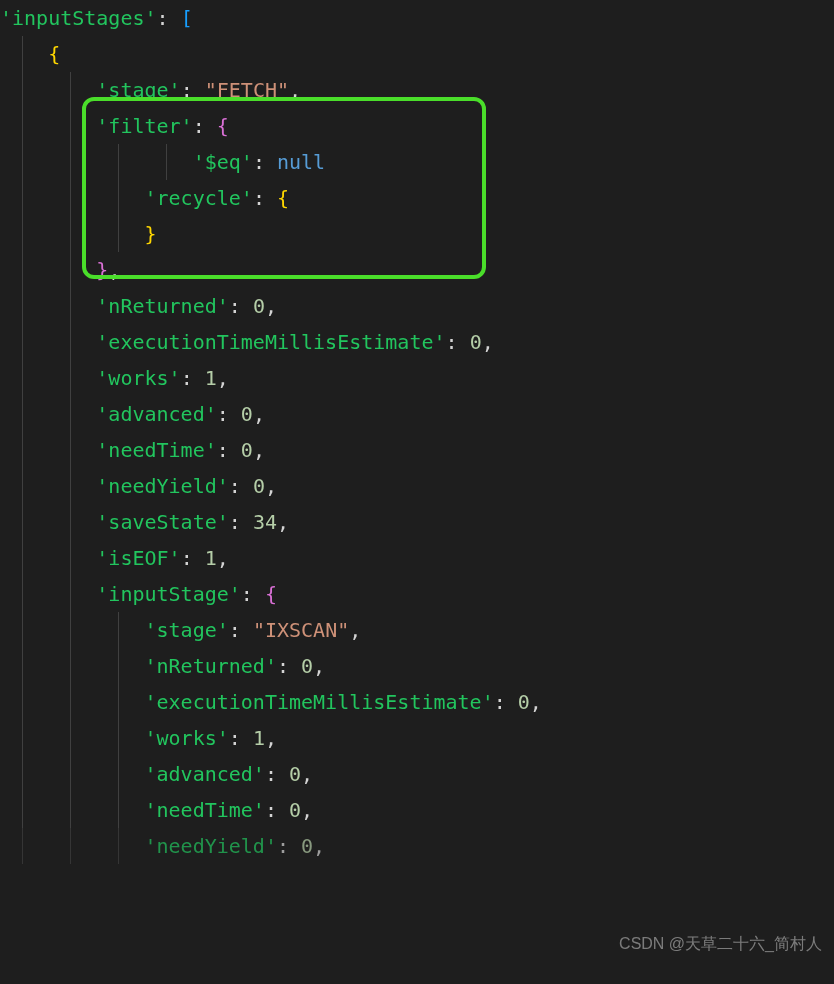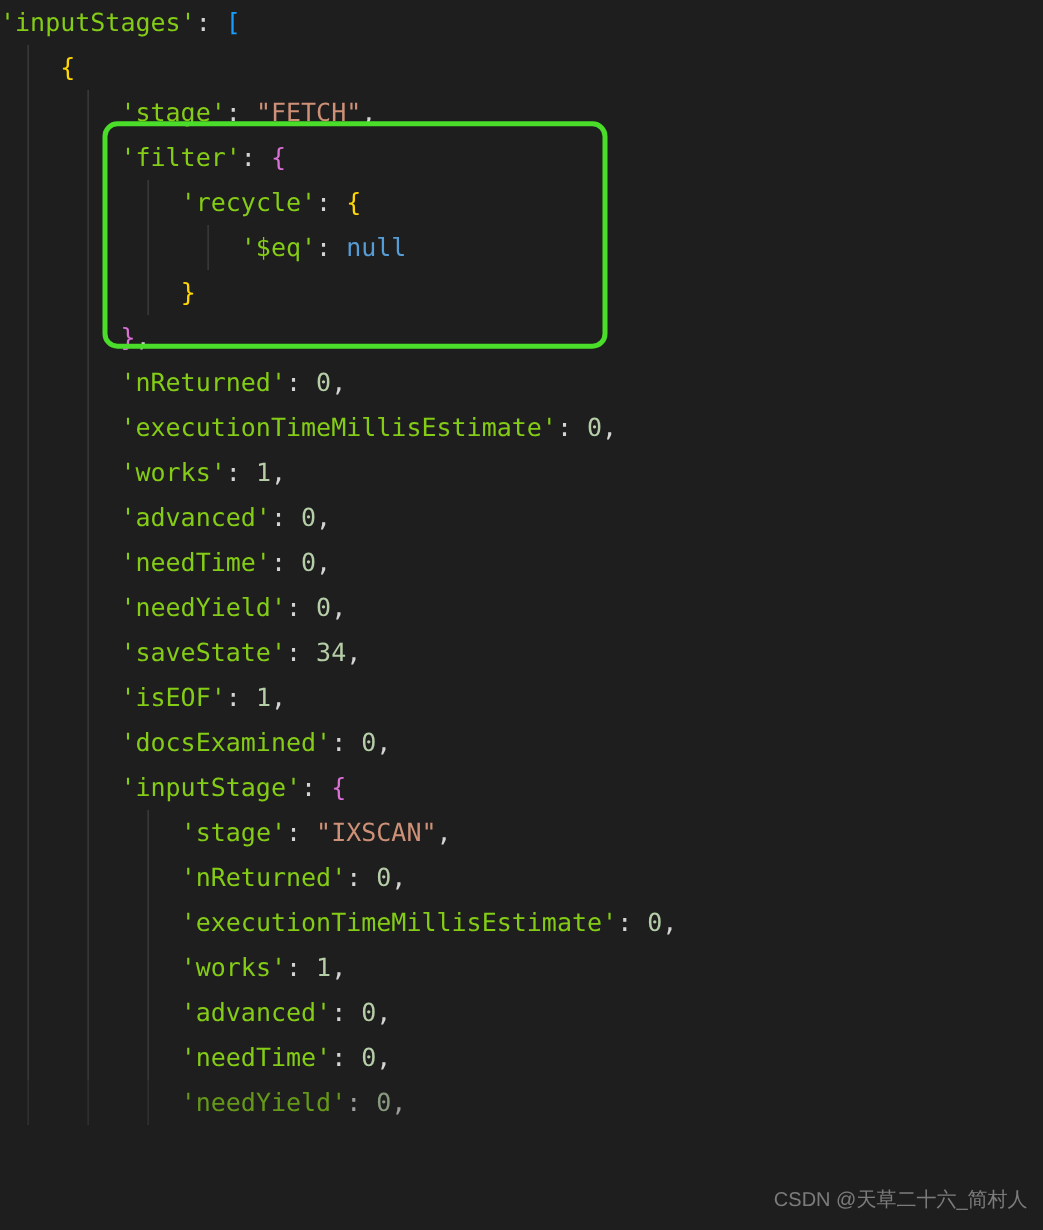--- a/index.html
+++ b/index.html
@@ -23,60 +23,60 @@
       position: relative;
     }
     .indent-guide {
       display: inline-block;
       border-left: 1px solid #404040;
       width: 1px;
       height: 36px;
       position: absolute;
       top: 0;
     }
-    .str-key { color: #84cc16; }
+    .str-key { color: #22c55e; }
     .str-val { color: #ce9178; }
     .punct { color: #d4d4d4; }
     .bracket-0 { color: #ffd700; }
     .bracket-2 { color: #179fff; }
     .bracket-3 { color: #ffd700; }
     .bracket-4 { color: #da70d6; }
     .num { color: #b5cea8; }
     .null { color: #569cd6; }
     .highlight-box {
       position: absolute;
       border: 4px solid #4ade2a;
       border-radius: 12px;
       pointer-events: none;
     }
     .watermark {
       position: absolute;
-      bottom: 8px;
+      bottom: 25px;
       right: 12px;
       color: rgba(200,200,200,0.55);
       font-size: 16px;
       font-family: sans-serif;
     }
   </style>
 </head>
 <body>
 
 <div class="code-container">
 
 <div class="line"><span class="str-key">'inputStages'</span><span class="punct">: </span><span class="bracket-2">[</span></div>
 
 <div class="line"><span class="indent-guide" style="left:22px"></span>    <span class="bracket-3">{</span></div>
 
 <div class="line"><span class="indent-guide" style="left:22px"></span><span class="indent-guide" style="left:70px"></span>        <span class="str-key">'stage'</span><span class="punct">: </span><span class="str-val">"FETCH"</span><span class="punct">,</span></div>
 
 <div class="line"><span class="indent-guide" style="left:22px"></span><span class="indent-guide" style="left:70px"></span>        <span class="str-key">'filter'</span><span class="punct">: </span><span class="bracket-4">{</span></div>
 
+<div class="line"><span class="indent-guide" style="left:22px"></span><span class="indent-guide" style="left:70px"></span><span class="indent-guide" style="left:118px"></span><span class="indent-guide" style="left:166px"></span>                <span class="str-key">'$eq'</span><span class="punct">: </span><span class="null">null</span></div>
+
 <div class="line"><span class="indent-guide" style="left:22px"></span><span class="indent-guide" style="left:70px"></span><span class="indent-guide" style="left:118px"></span>            <span class="str-key">'recycle'</span><span class="punct">: </span><span class="bracket-0">{</span></div>
-
-<div class="line"><span class="indent-guide" style="left:22px"></span><span class="indent-guide" style="left:70px"></span><span class="indent-guide" style="left:118px"></span><span class="indent-guide" style="left:166px"></span>                <span class="str-key">'$eq'</span><span class="punct">: </span><span class="null">null</span></div>
 
 <div class="line"><span class="indent-guide" style="left:22px"></span><span class="indent-guide" style="left:70px"></span><span class="indent-guide" style="left:118px"></span>            <span class="bracket-0">}</span></div>
 
 <div class="line"><span class="indent-guide" style="left:22px"></span><span class="indent-guide" style="left:70px"></span>        <span class="bracket-4">}</span><span class="punct">,</span></div>
 
 <div class="line"><span class="indent-guide" style="left:22px"></span><span class="indent-guide" style="left:70px"></span>        <span class="str-key">'nReturned'</span><span class="punct">: </span><span class="num">0</span><span class="punct">,</span></div>
 
 <div class="line"><span class="indent-guide" style="left:22px"></span><span class="indent-guide" style="left:70px"></span>        <span class="str-key">'executionTimeMillisEstimate'</span><span class="punct">: </span><span class="num">0</span><span class="punct">,</span></div>
 
 <div class="line"><span class="indent-guide" style="left:22px"></span><span class="indent-guide" style="left:70px"></span>        <span class="str-key">'works'</span><span class="punct">: </span><span class="num">1</span><span class="punct">,</span></div>
@@ -86,21 +86,20 @@
 <div class="line"><span class="indent-guide" style="left:22px"></span><span class="indent-guide" style="left:70px"></span>        <span class="str-key">'needTime'</span><span class="punct">: </span><span class="num">0</span><span class="punct">,</span></div>
 
 <div class="line"><span class="indent-guide" style="left:22px"></span><span class="indent-guide" style="left:70px"></span>        <span class="str-key">'needYield'</span><span class="punct">: </span><span class="num">0</span><span class="punct">,</span></div>
 
 <div class="line"><span class="indent-guide" style="left:22px"></span><span class="indent-guide" style="left:70px"></span>        <span class="str-key">'saveState'</span><span class="punct">: </span><span class="num">34</span><span class="punct">,</span></div>
 
 
 <div class="line"><span class="indent-guide" style="left:22px"></span><span class="indent-guide" style="left:70px"></span>        <span class="str-key">'isEOF'</span><span class="punct">: </span><span class="num">1</span><span class="punct">,</span></div>
 
 
-<div class="line"><span class="indent-guide" style="left:22px"></span><span class="indent-guide" style="left:70px"></span>        <span class="str-key">'docsExamined'</span><span class="punct">: </span><span class="num">0</span><span class="punct">,</span></div>
 
 
 <div class="line"><span class="indent-guide" style="left:22px"></span><span class="indent-guide" style="left:70px"></span>        <span class="str-key">'inputStage'</span><span class="punct">: </span><span class="bracket-4">{</span></div>
 
 <div class="line"><span class="indent-guide" style="left:22px"></span><span class="indent-guide" style="left:70px"></span><span class="indent-guide" style="left:118px"></span>            <span class="str-key">'stage'</span><span class="punct">: </span><span class="str-val">"IXSCAN"</span><span class="punct">,</span></div>
 
 <div class="line"><span class="indent-guide" style="left:22px"></span><span class="indent-guide" style="left:70px"></span><span class="indent-guide" style="left:118px"></span>            <span class="str-key">'nReturned'</span><span class="punct">: </span><span class="num">0</span><span class="punct">,</span></div>
 
 <div class="line"><span class="indent-guide" style="left:22px"></span><span class="indent-guide" style="left:70px"></span><span class="indent-guide" style="left:118px"></span>            <span class="str-key">'executionTimeMillisEstimate'</span><span class="punct">: </span><span class="num">0</span><span class="punct">,</span></div>
 

